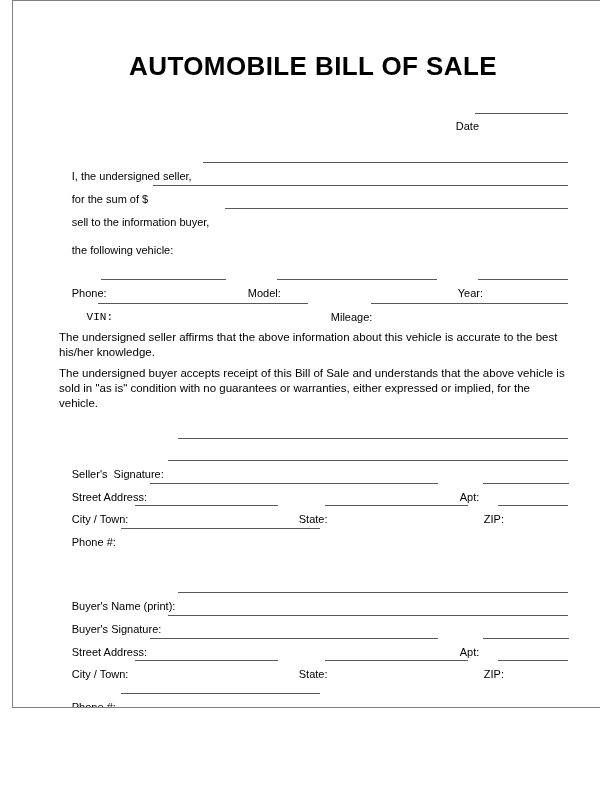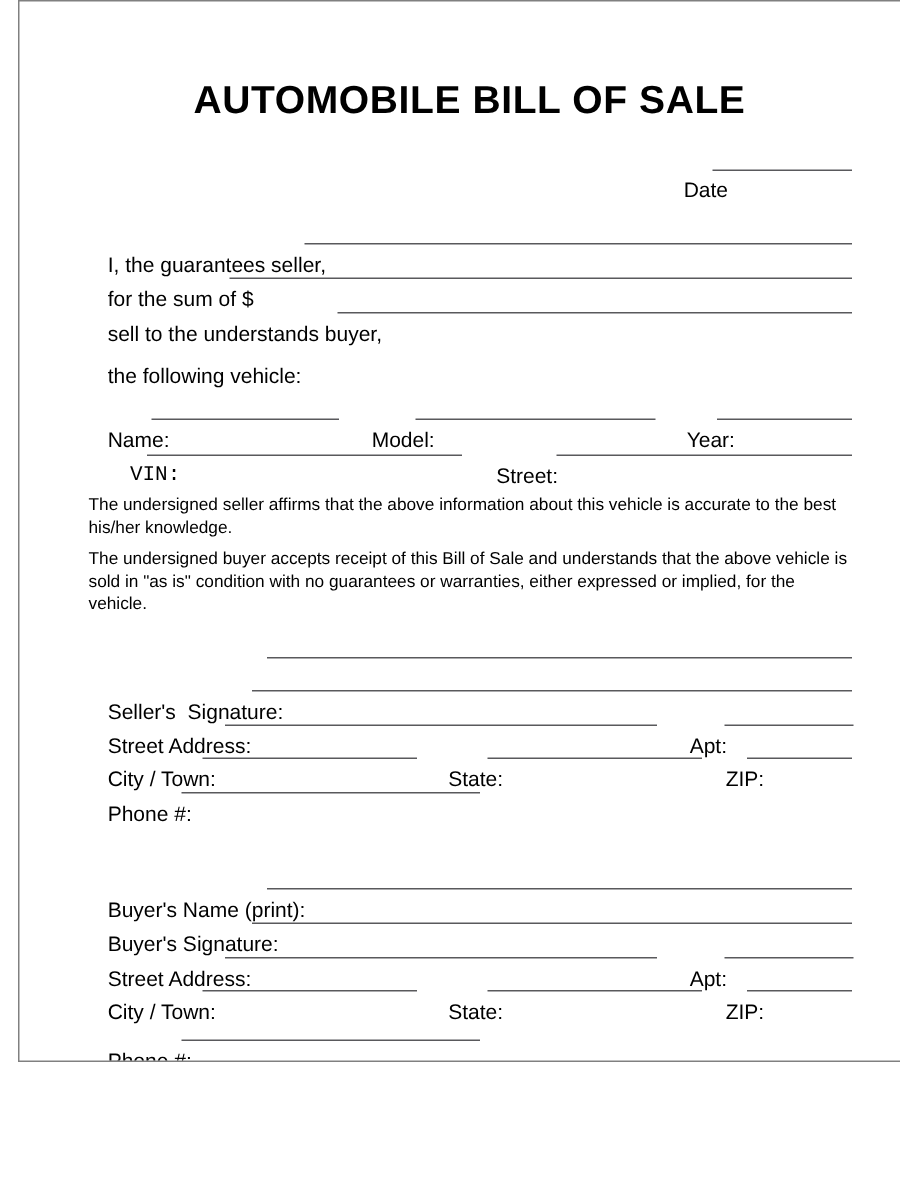--- a/index.html
+++ b/index.html
@@ -36,21 +36,21 @@
   .row {
     position: absolute;
     height: 18px;
     line-height: 18px;
     font-size: 11.5px;
     white-space: pre;
   }
   .lbl {
     display: inline-block;
     white-space: pre;
-    font-size: 14px;
+    font-size: 11px;
     line-height: 18px;
     vertical-align: baseline;
   }
   .fill {
     position: absolute;
     border-bottom: 1px solid #59595c;
     height: 0;
   }
 
   
@@ -69,60 +69,60 @@
 <div class="page">
 
   <div class="doc-title">AUTOMOBILE BILL OF SALE</div>
 
   <div class="row" style="left:430px; top:98px;">
     <span class="lbl">Date</span>
   </div>
   <div class="fill" style="left:462px; top:112px; width:93px;"></div>
 
   <div class="row" style="left:46px; top:148px;">
-    <span class="lbl">I, the guarantees seller,</span>
+    <span class="lbl">I, the undersigned seller,</span>
   </div>
   <div class="fill" style="left:190px; top:161px; width:365px;"></div>
 
   <div class="row" style="left:46px; top:171px;">
     <span class="lbl">for the sum of $</span>
   </div>
   <div class="fill" style="left:140px; top:184px; width:415px;"></div>
 
   <div class="row" style="left:46px; top:194px;">
-    <span class="lbl">sell to the understands buyer,</span>
+    <span class="lbl">sell to the information buyer,</span>
   </div>
   <div class="fill" style="left:212px; top:207px; width:343px;"></div>
 
   <div class="row" style="left:46px; top:222px;">
     <span class="lbl">the following vehicle:</span>
   </div>
 
   <div class="row" style="left:46px; top:265px;">
-    <span class="lbl">Name:</span>
+    <span class="lbl">Phone:</span>
   </div>
   <div class="fill" style="left:88px; top:278px; width:125px;"></div>
 
   <div class="row" style="left:222px; top:265px;">
     <span class="lbl">Model:</span>
   </div>
   <div class="fill" style="left:264px; top:278px; width:160px;"></div>
 
   <div class="row" style="left:432px; top:265px;">
     <span class="lbl">Year:</span>
   </div>
   <div class="fill" style="left:465px; top:278px; width:90px;"></div>
 
   <div class="row" style="left:46px; top:289px;font-family:Liberation Mono, monospace;">
     <span class="lbl">VIN:</span>
   </div>
   <div class="fill" style="left:85px; top:302px; width:210px;"></div>
 
   <div class="row" style="left:305px; top:289px;">
-    <span class="lbl">Street:</span>
+    <span class="lbl">Mileage:</span>
   </div>
   <div class="fill" style="left:358px; top:302px; width:197px;"></div>
 
   <div class="para" style="top:365px;">The undersigned buyer accepts receipt of this Bill of Sale and understands that the above vehicle is sold in "as is" condition with no guarantees or warranties, either expressed or implied, for the vehicle.</div>
   <div class="para" style="top:329px;">The undersigned seller affirms that the above information about this vehicle is accurate to the best his/her knowledge.</div>
 
   <div class="fill" style="left:165px; top:437px; width:390px;"></div>
 
   <div class="row" style="left:46px; top:446px;">
     <span class="lbl">Seller's  Signature:</span>

